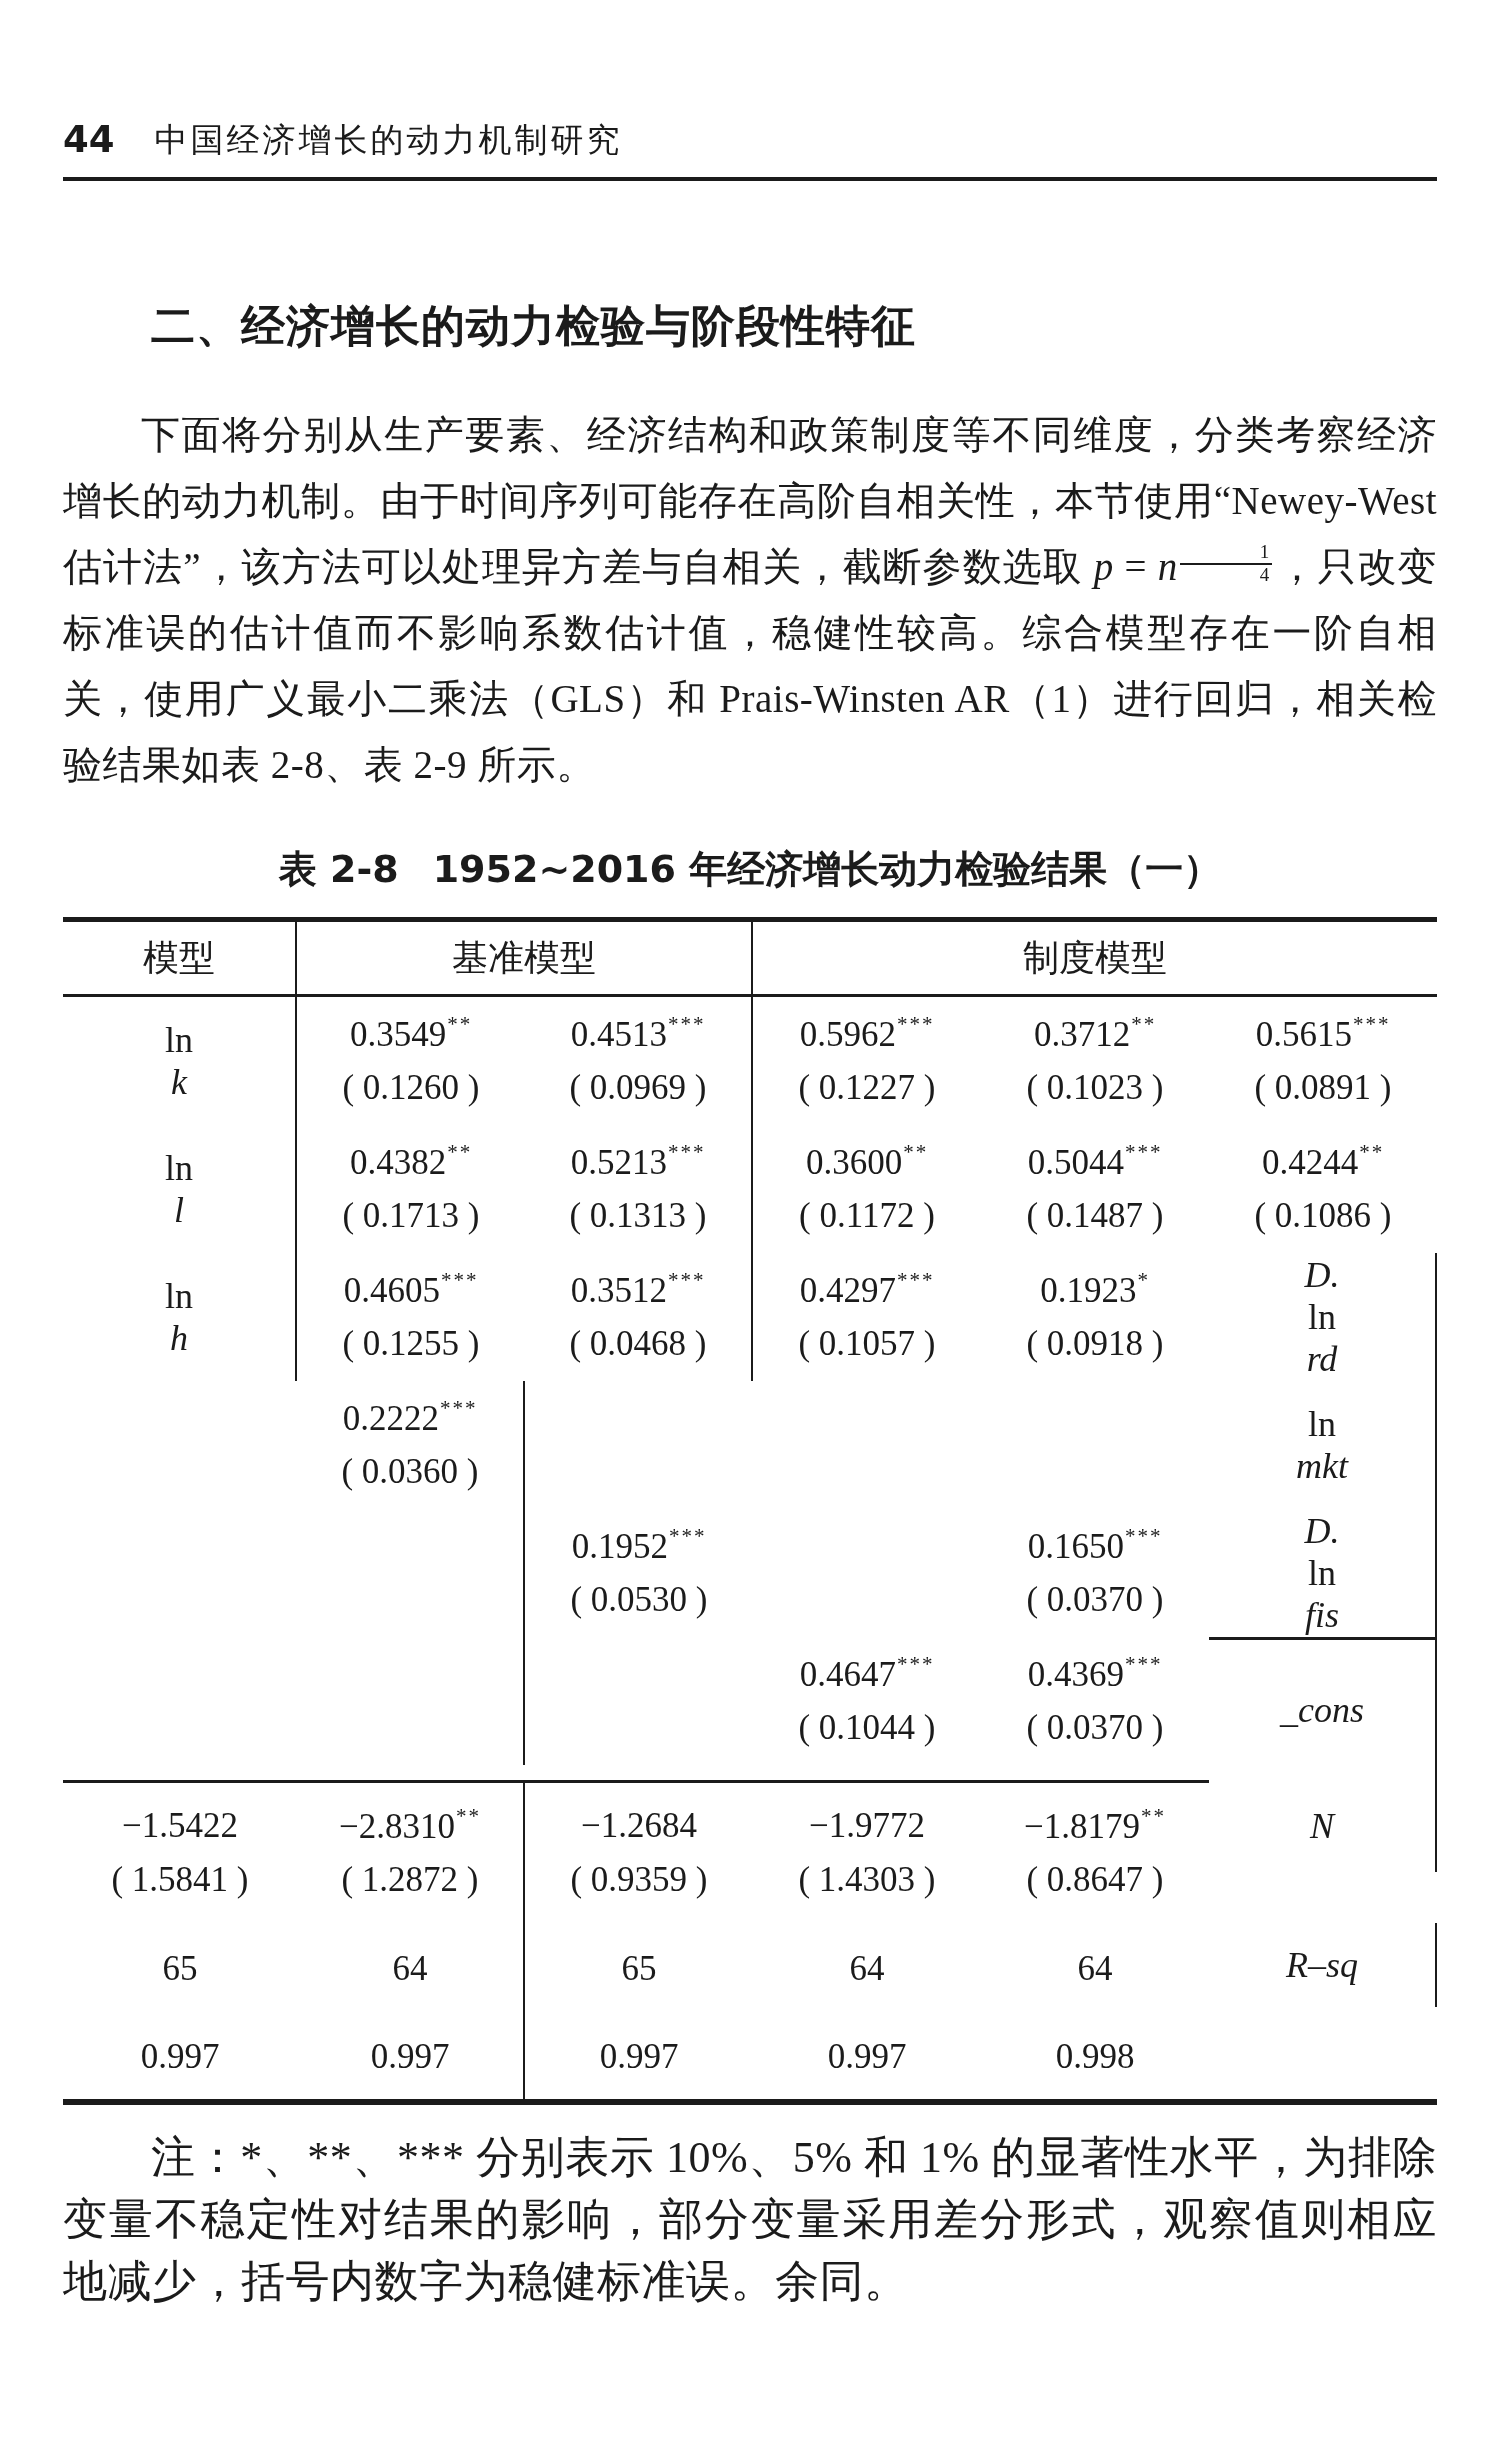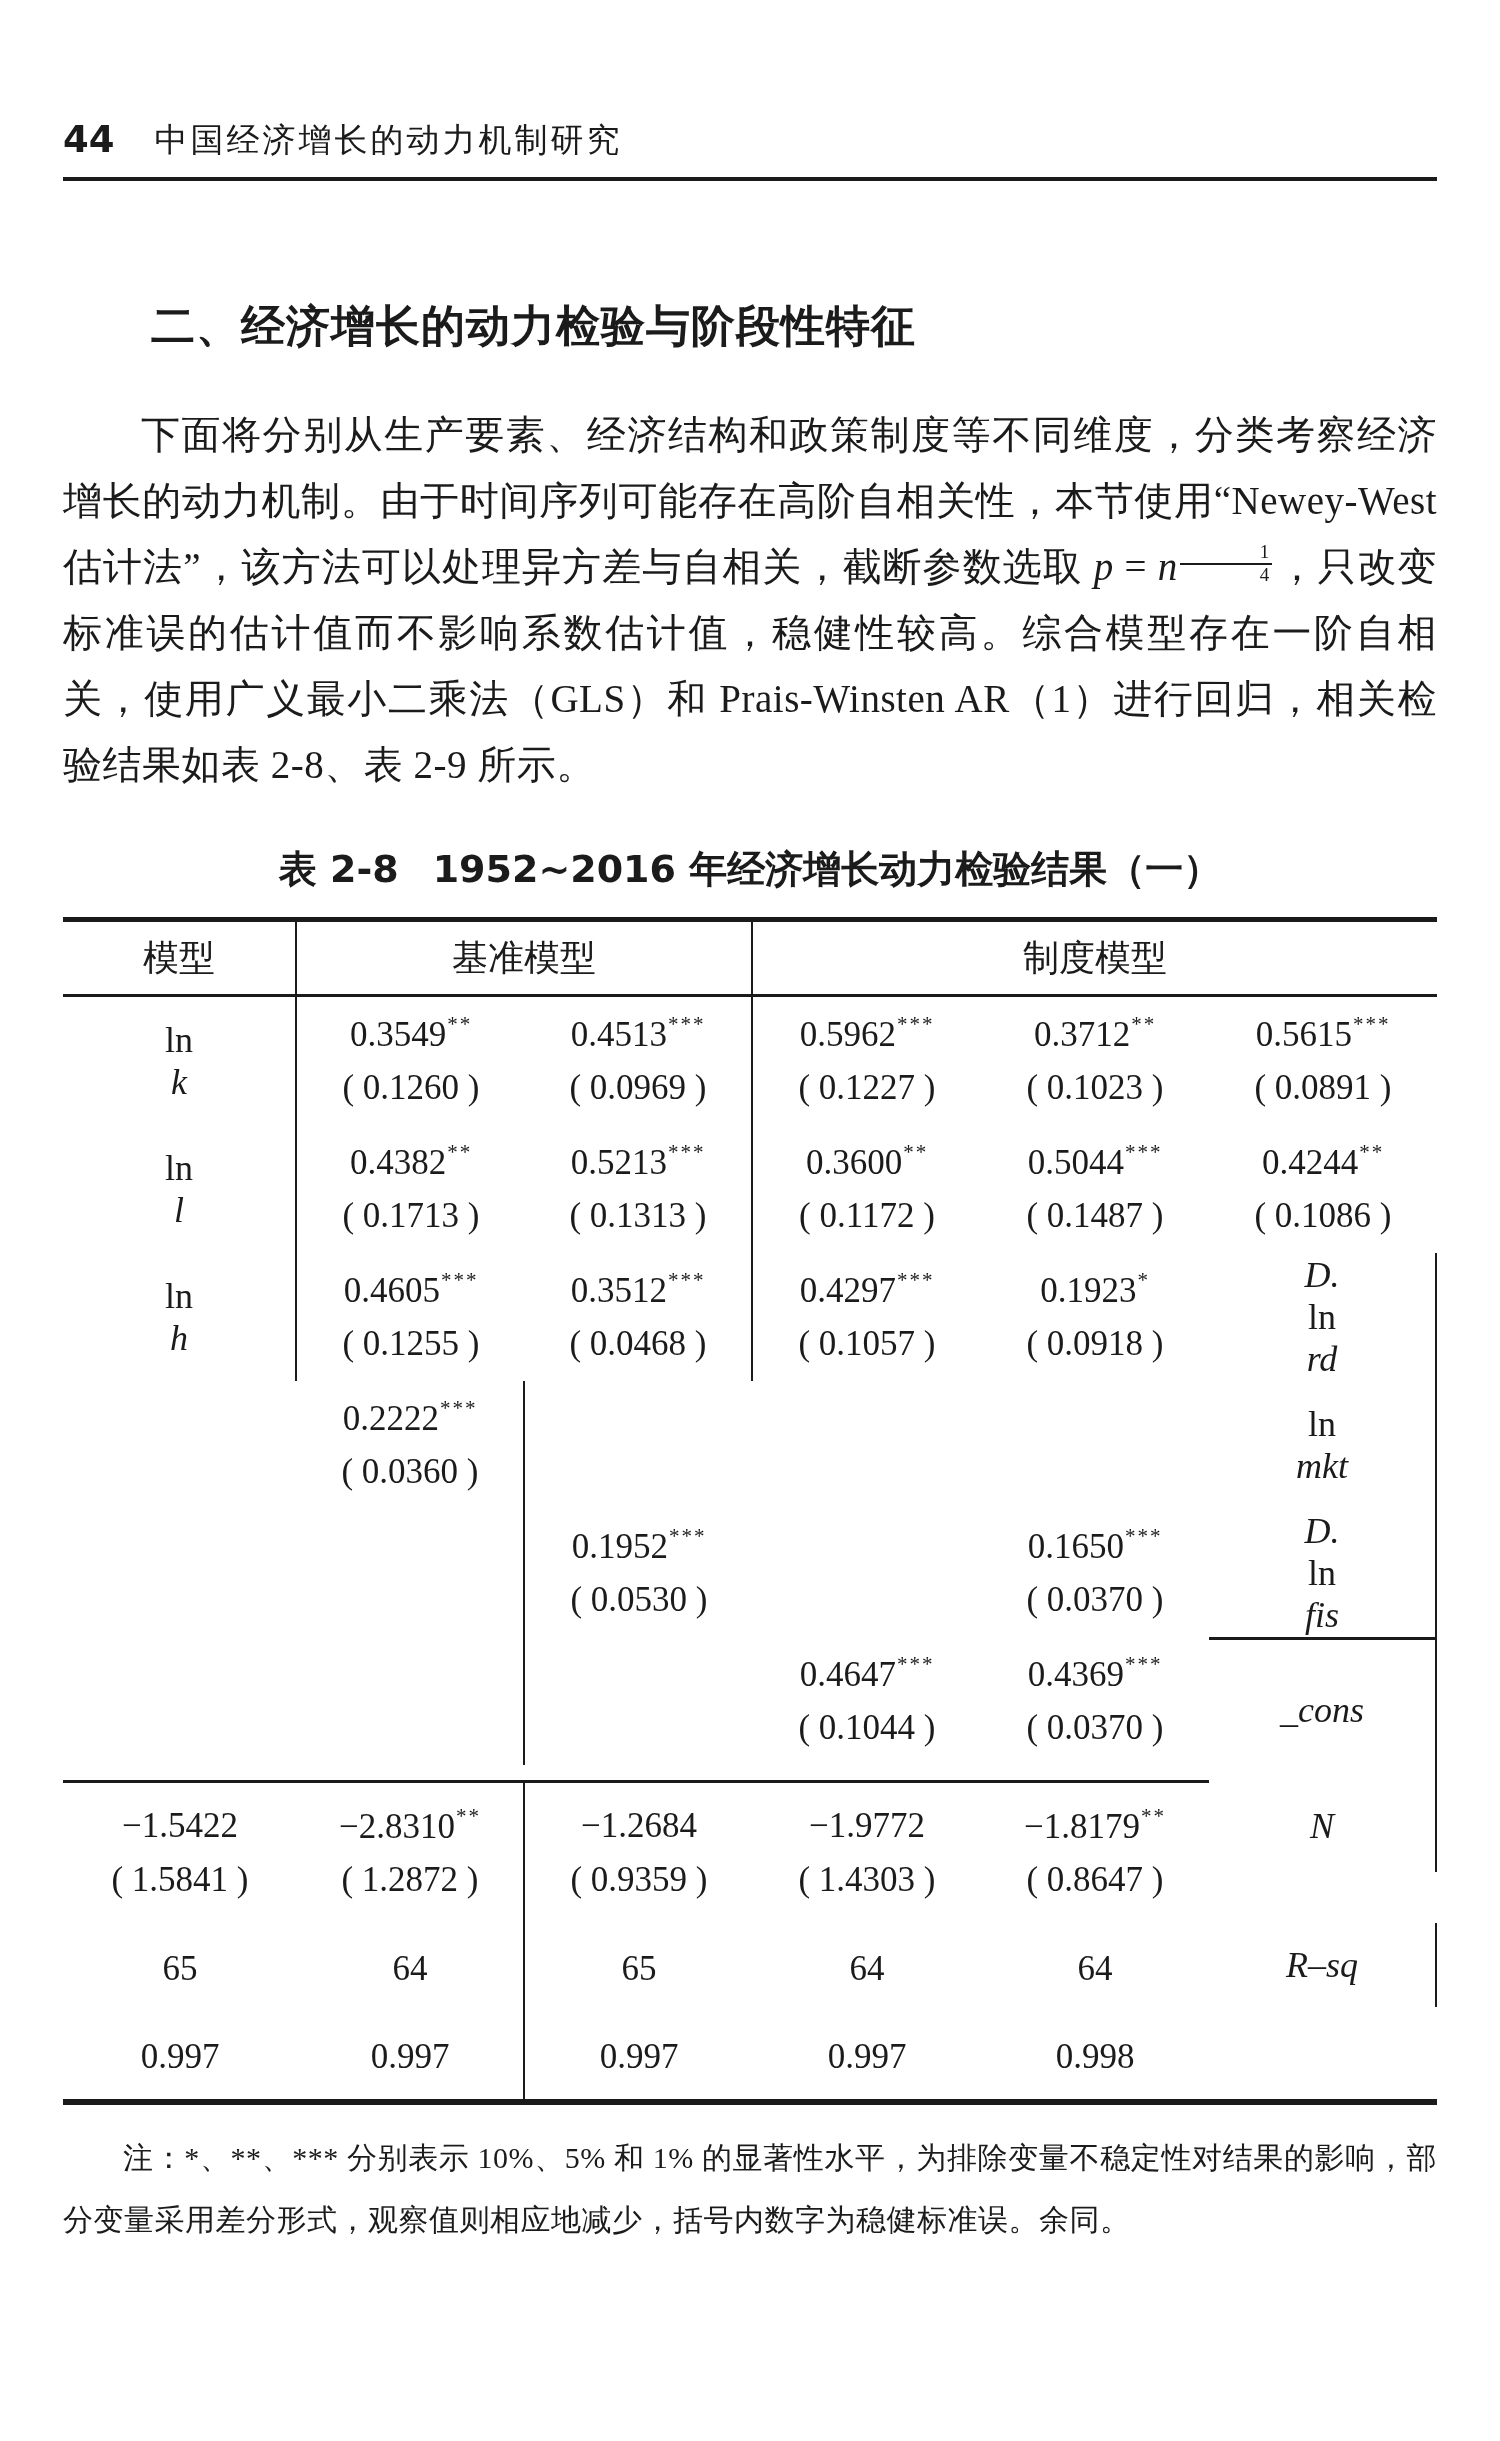--- a/index.html
+++ b/index.html
@@ -61,21 +61,21 @@
   .topline{border-top:3px solid #1b1b1b;}
   .nrow{height:92px;}
   .rrow{height:84px;}
   .lab{font-size:36px;}
   .coef{line-height:1.1;}
   .se{margin-top:15px;line-height:1.1;}
   sup.stars{font-size:21px;letter-spacing:2px;position:relative;top:-2px;margin-left:1px;}
 
   
   .note{
-    margin:22px 0 0 0;font-size:30px;line-height:62px;
+    margin:22px 0 0 0;font-size:44px;line-height:62px;
     text-align:justify;text-indent:2em;letter-spacing:0.5px;
   }
 </style>
 </head>
 <body>
 
 <div class="page">
 
   <header class="running-header">
     <span class="page-num">44</span>

